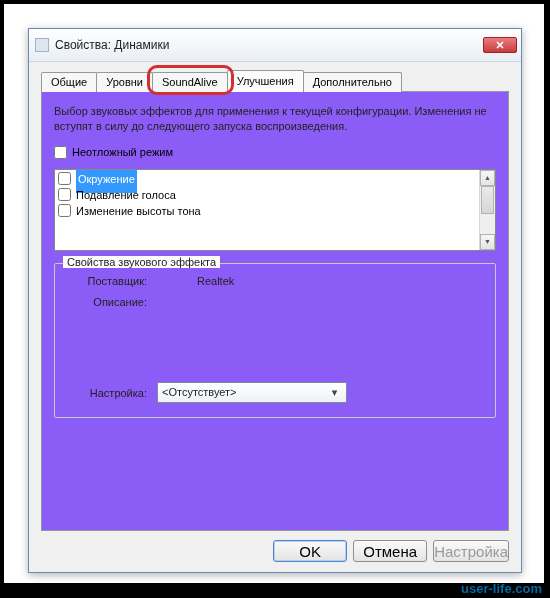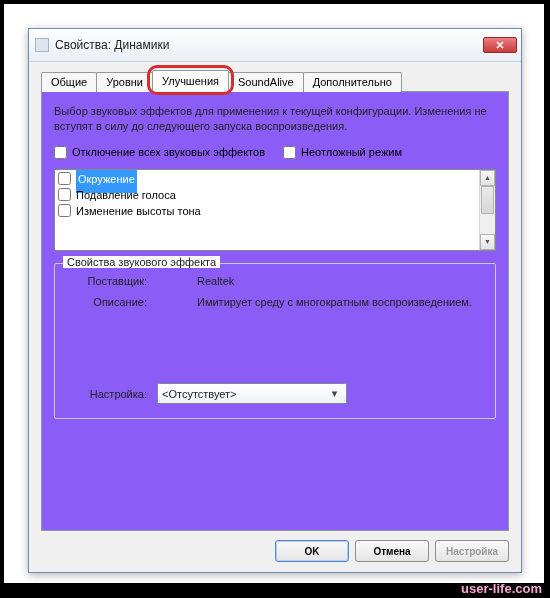--- a/index.html
+++ b/index.html
@@ -34,58 +34,54 @@
   .groupbox { border: 1px solid #c9c9c9; border-radius: 2px; padding: 10px 12px 14px 12px; position: relative; margin-top: 4px; }
   .groupbox-title { position: absolute; top: -8px; left: 8px; background: #fcfcfc; padding: 0 4px; font-size: 11px; color: #222; }
   .field-row { display: flex; margin-bottom: 6px; align-items: flex-start; gap: 40px; }
   .field-label { width: 90px; text-align: right; padding-right: 10px; color: #222; padding-top: 1px; }
   .field-value { flex: 1; color: #222; line-height: 1.35; }
   .setting-row { display: flex; align-items: center; margin-top: 74px; }
   .combo { flex: 1; max-width: 190px; height: 21px; border: 1px solid #7b8a99; background: linear-gradient(to bottom,#fff,#eef2f6); display: flex; align-items: center; padding: 0 4px; cursor: pointer; }
   .combo-text { flex: 1; font-size: 11px; color: #222; }
   .combo-arrow { width: 15px; height: 15px; display: flex; align-items: center; justify-content: center; color: #444; }
   .button-bar { position: absolute; bottom: 10px; right: 12px; display: flex; gap: 6px; }
-  .btn { min-width: 74px; height: 22px; border: 1px solid #8e8e8e; background: linear-gradient(to bottom,#fafafa,#e4e4e4); border-radius: 3px; font-size: 10px; cursor: pointer; font-weight: bold; }
+  .btn { min-width: 74px; height: 22px; border: 1px solid #8e8e8e; background: linear-gradient(to bottom,#fafafa,#e4e4e4); border-radius: 3px; font-size: 15px; cursor: pointer; }
   .btn.default { border: 1px solid #5586c3; box-shadow: 0 0 0 1px #aecff7 inset; }
   .btn.disabled { color: #9a9a9a; cursor: default; }
-  .watermark { position: absolute; bottom: 2px; right: 8px; color: #f9a8d4; font-size: 13px; font-family: Arial, sans-serif; font-weight: bold; }
+  .watermark { position: absolute; bottom: 2px; right: 8px; color: #0369a1; font-size: 13px; font-family: Arial, sans-serif; font-weight: bold; }
 </style>
 </head>
 <body>
 
 <div class="outer">
   <div class="dialog">
     <div class="titlebar">
       <div class="titlebar-icon"></div>
       <div class="titlebar-text">Свойства: Динамики</div>
       <div class="close-btn">
         <svg viewBox="0 0 8 8">
             <path d="M1 1 L7 7 M7 1 L1 7" stroke="#fff" stroke-width="1.6"></path>
           </svg>
       </div>
     </div>
 
     <div class="content">
       <div class="tabs">
         <div class="tab">Общие</div>
         <div class="tab">Уровни</div>
+        <div class="tab">SoundAlive</div>
         <div class="tab active" id="tab-enh">Улучшения</div>
-        <div class="tab">SoundAlive</div>
         <div class="tab">Дополнительно</div>
         <div class="highlight-ring" id="ring" style="left: 106px; top: -7px; width: 87px; height: 30px;"></div>
       </div>
 
       <div class="tab-panel">
         <div class="desc">Выбор звуковых эффектов для применения к текущей конфигурации. Изменения не вступят в силу до следующего запуска воспроизведения.</div>
 
         <div class="row-checks">
-          <label class="chk">
-            <input type="checkbox" style="">
-            <span>Отключение всех звуковых эффектов</span>
-          </label>
           <label class="chk">
             <input type="checkbox" style="">
             <span>Неотложный режим</span>
           </label>
         </div>
 
         <div class="listbox">
           <div class="listbox-items" id="lb-items">
               <div class="lb-item selected">
                 <input type="checkbox" style="">
@@ -110,21 +106,20 @@
         </div>
 
         <div class="groupbox">
           <div class="groupbox-title">Свойства звукового эффекта</div>
           <div class="field-row">
             <div class="field-label">Поставщик:</div>
             <div class="field-value">Realtek</div>
           </div>
           <div class="field-row">
             <div class="field-label">Описание:</div>
-            <div class="field-value">Имитирует среду с многократным воспроизведением.</div>
           </div>
           <div class="setting-row">
             <div class="field-label">Настройка:</div>
             <div class="combo">
               <span class="combo-text">&lt;Отсутствует&gt;</span>
               <span class="combo-arrow">▾</span>
             </div>
           </div>
         </div>
       </div>

